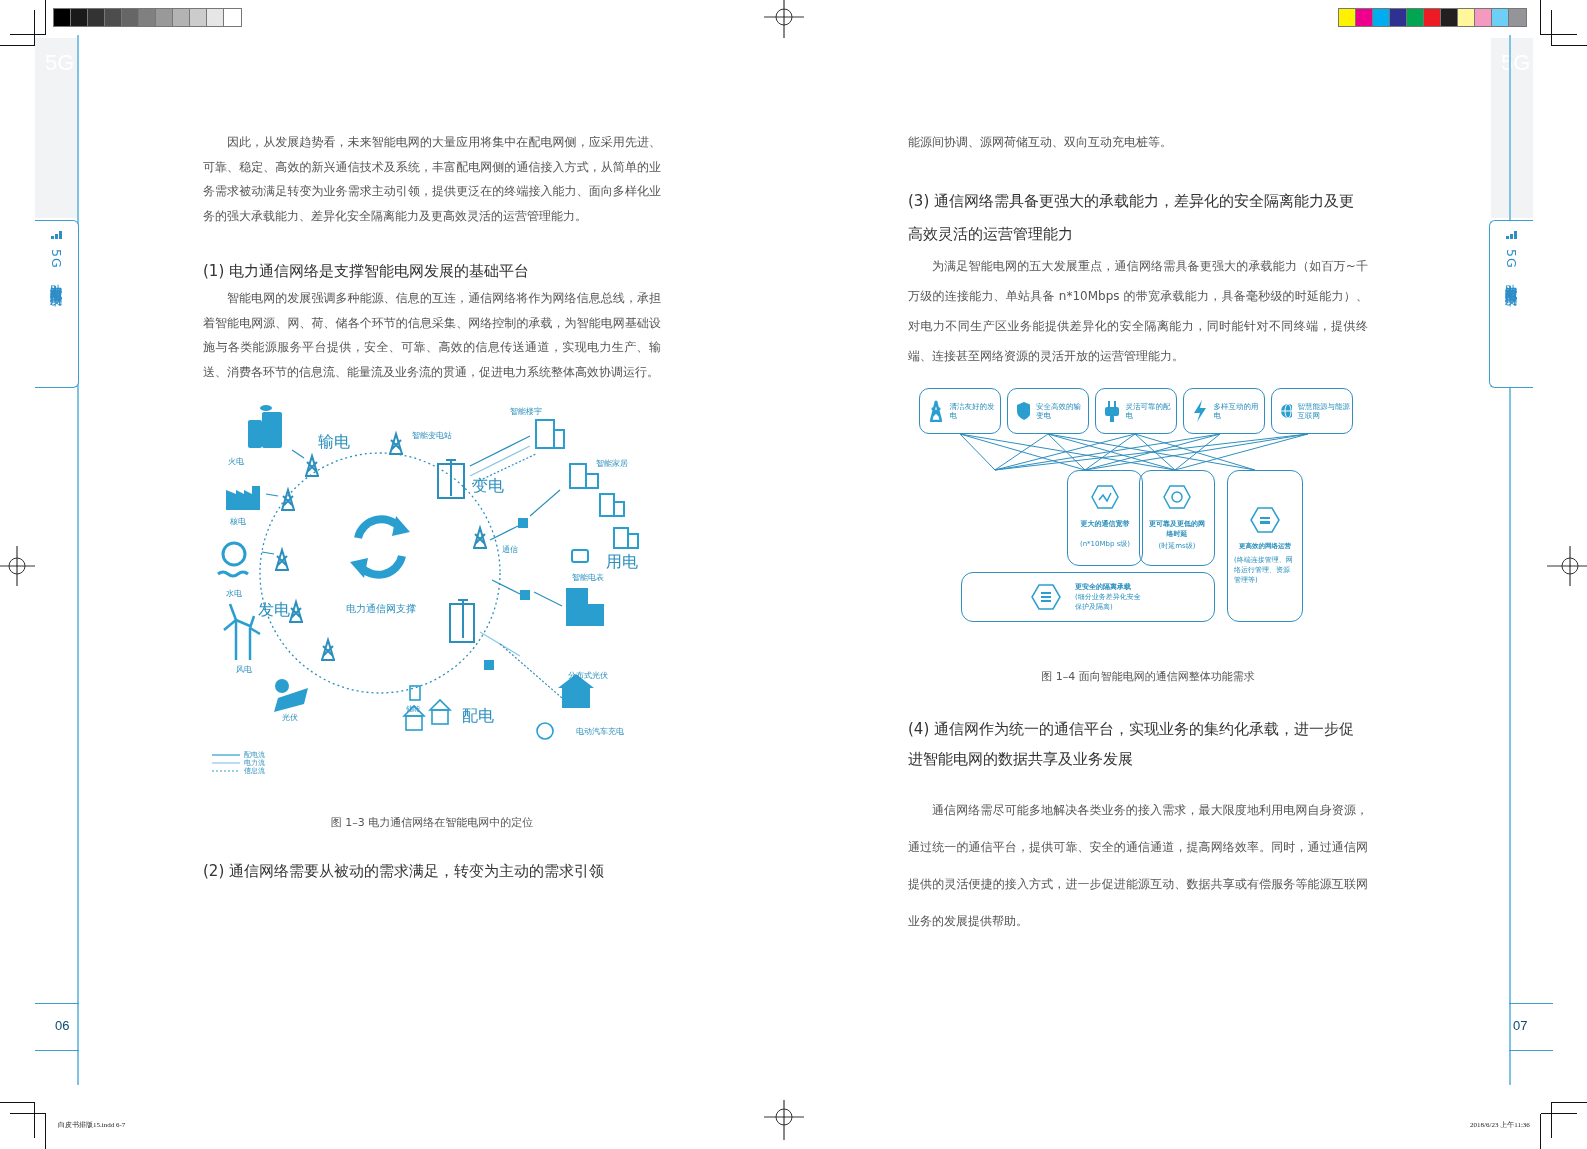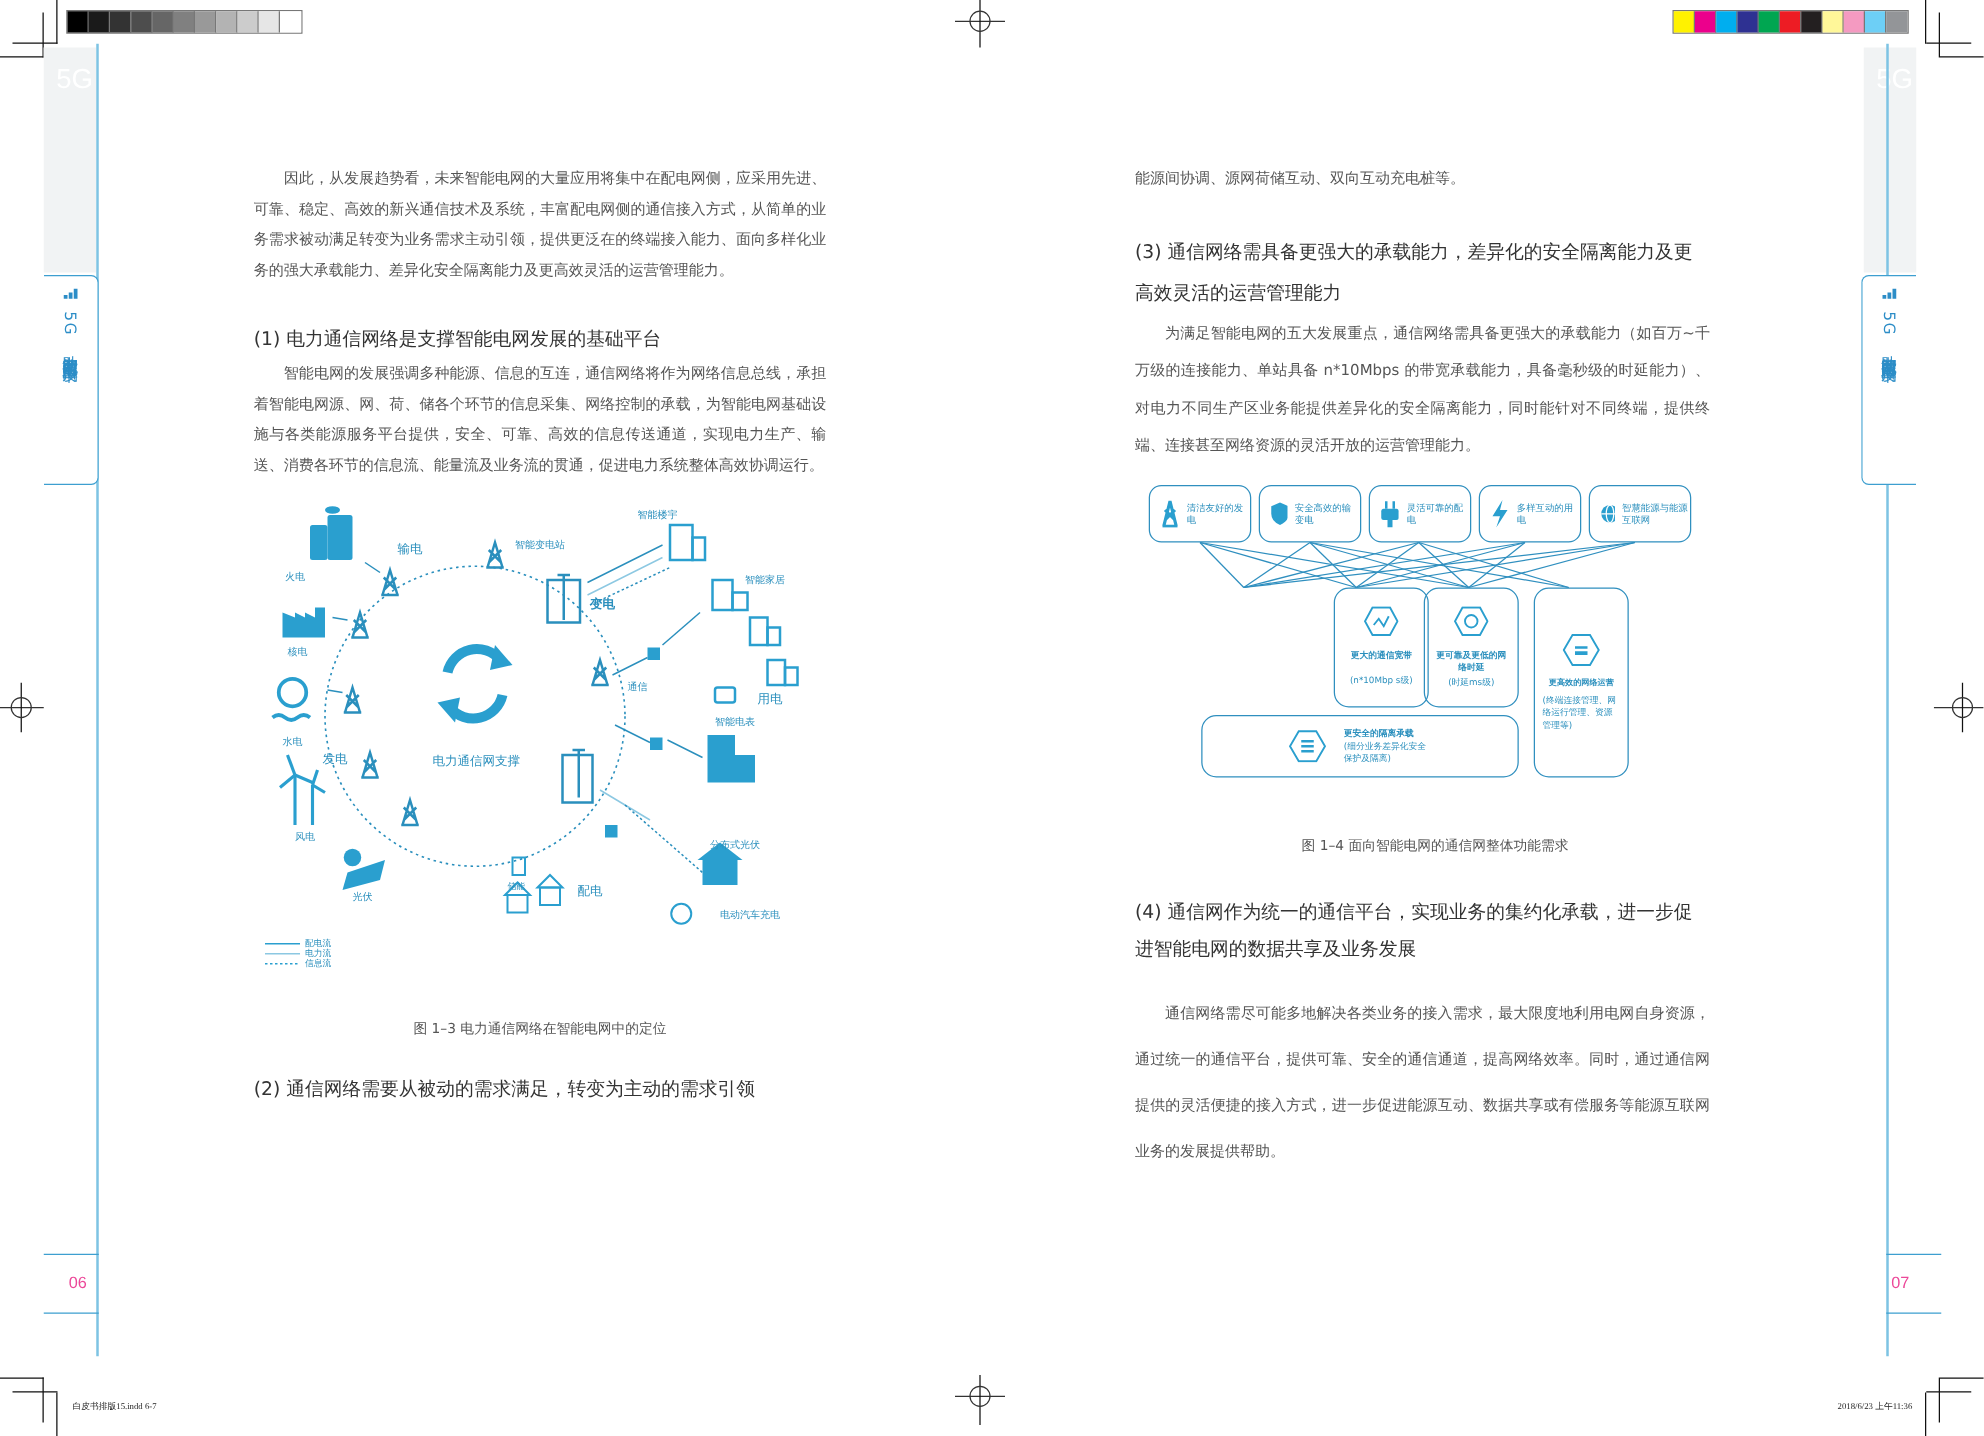--- a/index.html
+++ b/index.html
@@ -16,32 +16,32 @@
   
   .band { position: absolute; top: 38px; width: 42px; height: 1000px; background: #fff; }
   .band .tint { position: absolute; top: 0; left: 0; width: 42px; height: 180px; background: #f1f3f4; }
   .band .logo5g { position: absolute; top: 16px; left: 10px; color: #fff; font-size: 22px; line-height: 18px; font-family: "Liberation Sans", sans-serif; }
   .vline { position: absolute; top: 35px; width: 2px; height: 1050px; background: #7ec3e3; }
   .tab { position: absolute; top: 220px; width: 44px; height: 168px; border: 1.5px solid #3d9fd0; background: #fff; }
   .tab .vtxt { position: absolute; top: 28px; left: 12px; writing-mode: vertical-rl; color: #2c8dc7; font-size: 12.5px; letter-spacing: 1px; font-family: "DejaVu Sans", sans-serif; }
   .tab .bars { position: absolute; top: 10px; left: 16px; display: flex; align-items: flex-end; gap: 1px; }
   .tab .bars i { display: block; width: 3px; background: #2c8dc7; }
   .pg { position: absolute; top: 1003px; width: 44px; height: 48px; border-top: 1.5px solid #3d9fd0; border-bottom: 1.5px solid #3d9fd0; }
-  .pg span { position: absolute; top: 14px; font-size: 13px; color: #ec4899; font-family: "Liberation Sans", sans-serif; }
+  .pg span { position: absolute; top: 14px; font-size: 13px; color: #0c4a6e; font-family: "Liberation Sans", sans-serif; }
 
   
   .col { position: absolute; }
   p.body { font-size: 12px; line-height: 24.5px; text-indent: 2em; text-align: justify; color: #555; }
   h2.sec { font-size: 15px; font-weight: normal; color: #333; line-height: 30px; }
   .cap { font-size: 11px; color: #555; text-align: center; }
 
   
   .fig13 { position: absolute; left: 200px; top: 398px; width: 460px; height: 390px; }
   .fig13 .lbl { position: absolute; font-size: 8px; color: #2a8fbd; white-space: nowrap; }
-  .fig13 .lblb { position: absolute; font-size: 10px; color: #2a8fbd; white-space: nowrap; }
+  .fig13 .lblb { position: absolute; font-size: 16px; color: #2a8fbd; white-space: nowrap; }
   .fig13 .center-title { position: absolute; left: 146px; top: 204px; font-size: 10px; color: #2a8fbd; }
 
   
   .fig14 { position: absolute; left: 915px; top: 388px; width: 440px; height: 240px; }
   .topbox { position: absolute; top: 0; width: 82px; height: 46px; border: 1.6px solid #2f8fbf; border-radius: 10px; display: flex; align-items: center; padding-left: 8px; gap: 6px; }
   .topbox .t { font-size: 7.5px; color: #2a8fbd; line-height: 9px; }
   .btmbox { position: absolute; border: 1.6px solid #2f8fbf; border-radius: 12px; text-align: center; }
   .btmbox .t1 { font-size: 7px; font-weight: bold; color: #2a8fbd; line-height: 10px; }
   .btmbox .t2 { font-size: 7px; color: #2a8fbd; line-height: 10px; }
 
@@ -296,21 +296,21 @@
   <span class="lbl" style="left:82px;top:314px;">光伏</span>
   <span class="lbl" style="left:212px;top:32px;">智能变电站</span>
   <span class="lbl" style="left:310px;top:8px;">智能楼宇</span>
   <span class="lbl" style="left:396px;top:60px;">智能家居</span>
   <span class="lbl" style="left:302px;top:146px;">通信</span>
   <span class="lbl" style="left:372px;top:174px;">智能电表</span>
   <span class="lbl" style="left:368px;top:272px;">分布式光伏</span>
   <span class="lbl" style="left:206px;top:306px;font-size:7px;">储能</span>
   <span class="lbl" style="left:376px;top:328px;">电动汽车充电</span>
   <span class="lblb" style="left:118px;top:34px;">输电</span>
-  <span class="lblb" style="left:272px;top:78px;font-weight:bold;">变电</span>
+  <span class="lblb" style="left:272px;top:78px;">变电</span>
   <span class="lblb" style="left:406px;top:154px;">用电</span>
   <span class="lblb" style="left:262px;top:308px;">配电</span>
   <span class="lblb" style="left:58px;top:202px;">发电</span>
   <span class="center-title">电力通信网支撑</span>
   <span class="lbl" style="left:44px;top:352px;font-size:7px;">配电流</span>
   <span class="lbl" style="left:44px;top:360px;font-size:7px;">电力流</span>
   <span class="lbl" style="left:44px;top:368px;font-size:7px;">信息流</span>
 </div>
 
 <div class="cap" style="position:absolute;left:203px;top:815px;width:458px;">图 1–3 电力通信网络在智能电网中的定位</div>

